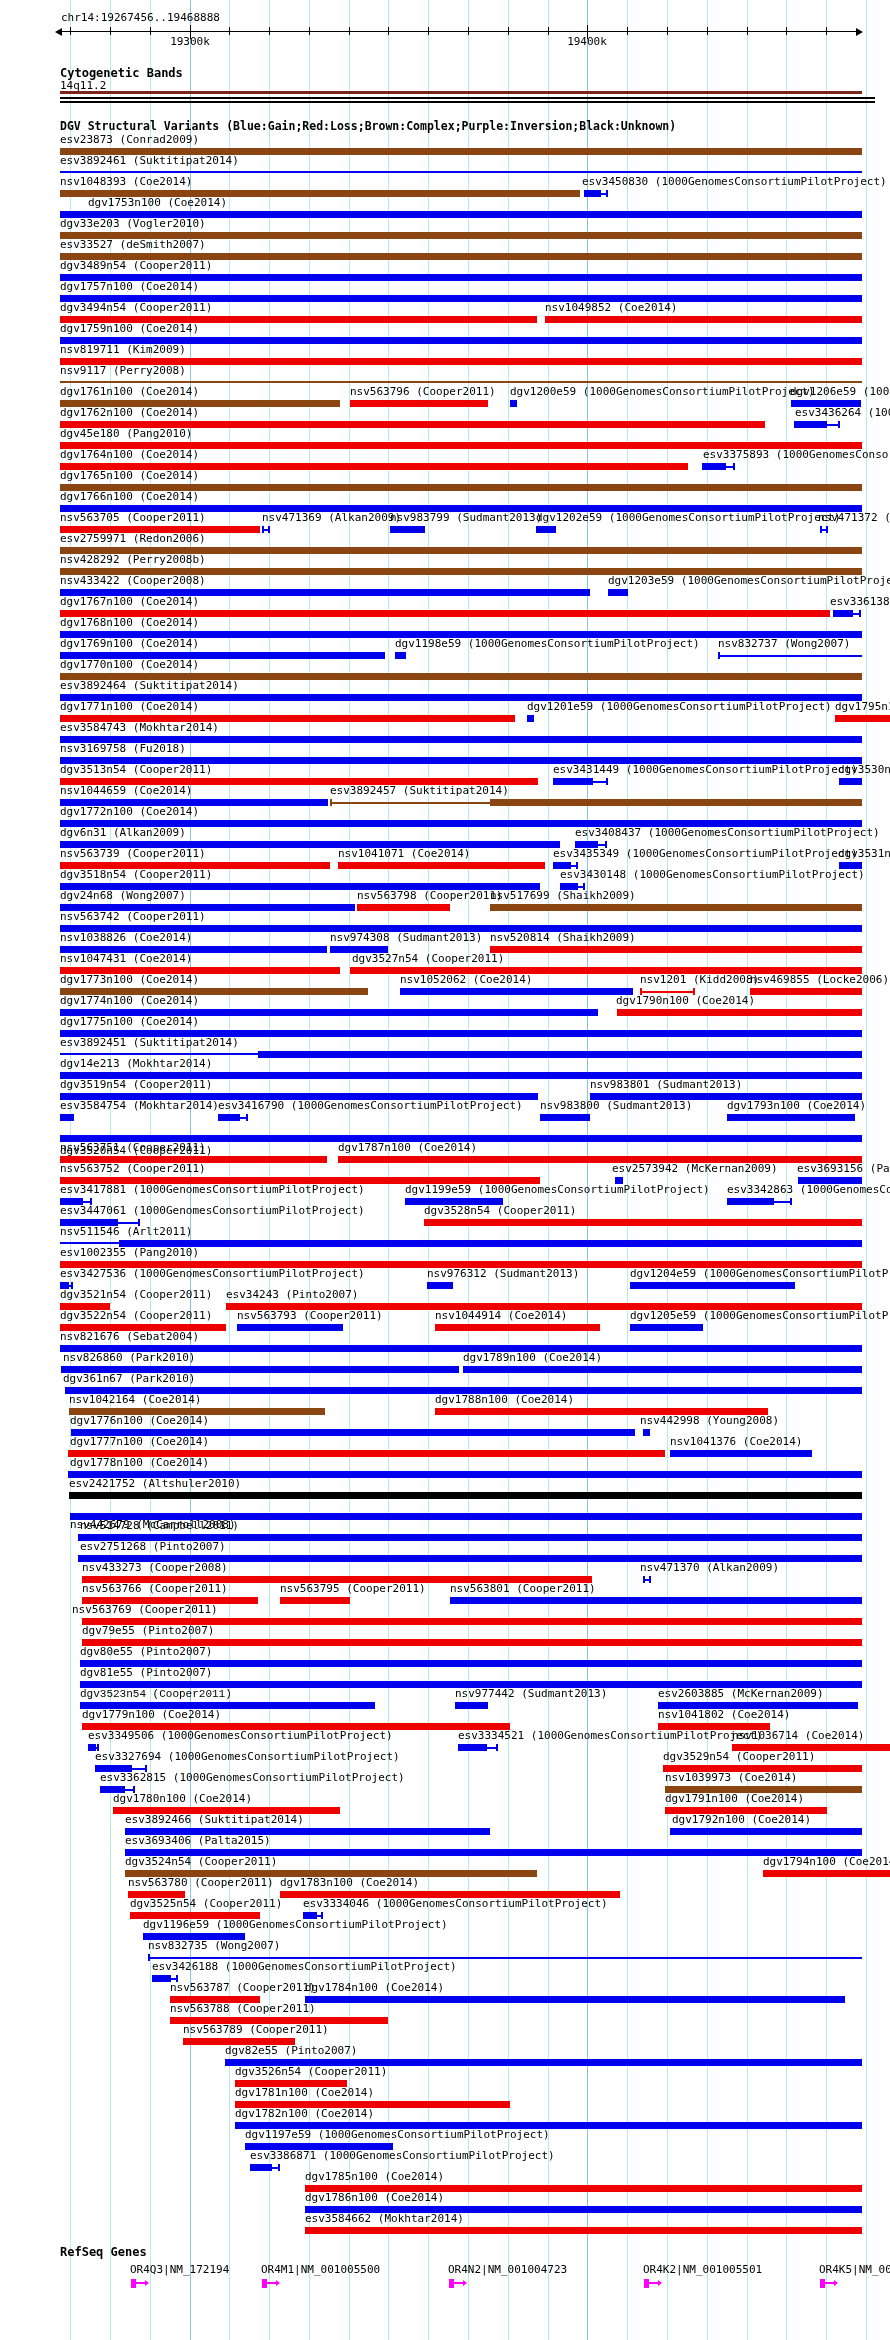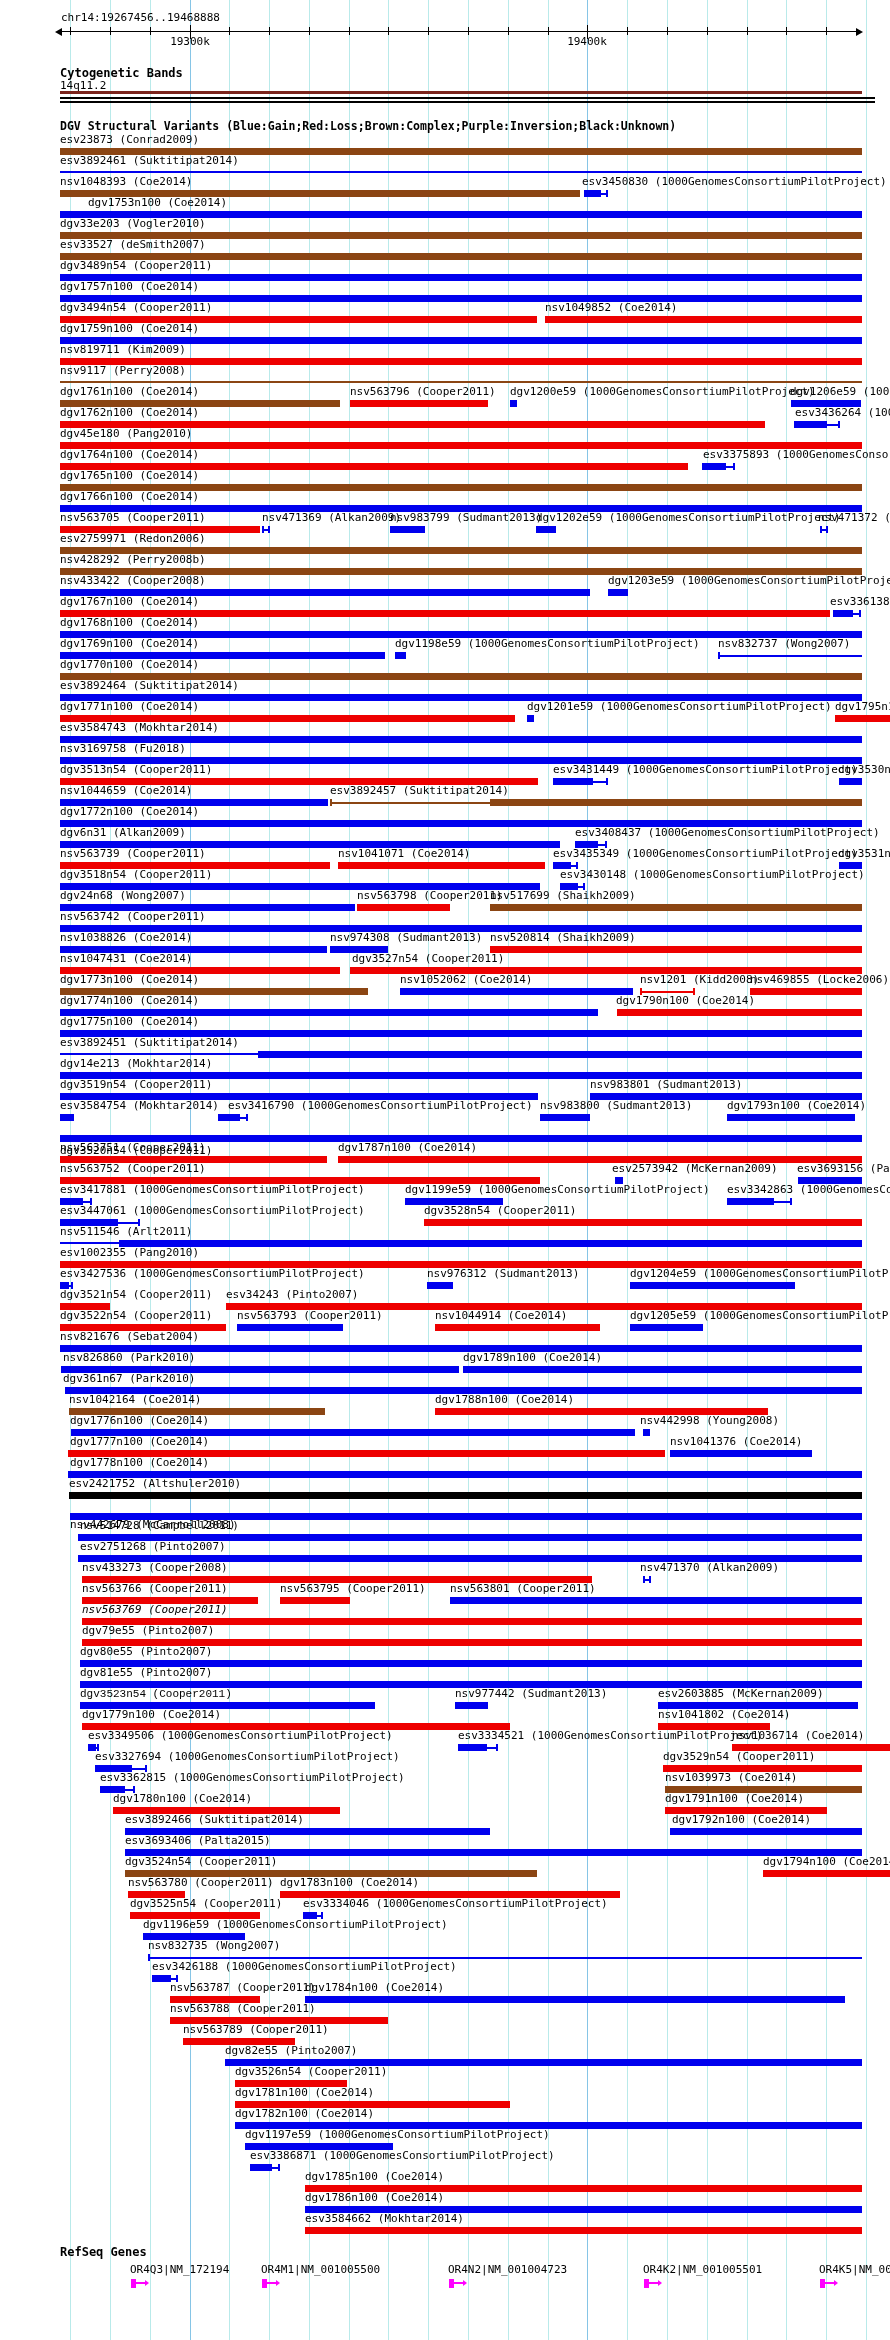--- a/index.html
+++ b/index.html
@@ -311,21 +311,21 @@
       <div class="thinbar" style="left: 60px; top: 1053px; width: 198px; background: rgb(0, 0, 238);"></div>
       <div class="bar" style="left: 258px; top: 1051px; width: 604px; background: rgb(0, 0, 238);"></div>
       <div class="lbl" style="left: 60px; top: 1059px;">dgv14e213 (Mokhtar2014)</div>
       <div class="bar" style="left: 60px; top: 1072px; width: 802px; background: rgb(0, 0, 238);"></div>
       <div class="lbl" style="left: 60px; top: 1080px;">dgv3519n54 (Cooper2011)</div>
       <div class="bar" style="left: 60px; top: 1093px; width: 478px; background: rgb(0, 0, 238);"></div>
       <div class="lbl" style="left: 590px; top: 1080px;">nsv983801 (Sudmant2013)</div>
       <div class="bar" style="left: 590px; top: 1093px; width: 272px; background: rgb(0, 0, 238);"></div>
       <div class="lbl" style="left: 60px; top: 1101px;">esv3584754 (Mokhtar2014)</div>
       <div class="bar" style="left: 60px; top: 1114px; width: 14px; background: rgb(0, 0, 238);"></div>
-      <div class="lbl" style="left: 218px; top: 1101px; margin-left: 10px;">esv3416790 (1000GenomesConsortiumPilotProject)</div>
+      <div class="lbl" style="left: 218px; top: 1101px;">esv3416790 (1000GenomesConsortiumPilotProject)</div>
       <div class="wrap" style="left: 218px; top: 1114px; width: 30px;">
         <div class="mid" style="background: rgb(0, 0, 238);"></div>
         <div class="thick" style="background: rgb(0, 0, 238); width: 22px;"></div>
         <div class="capl" style="background: rgb(0, 0, 238);"></div>
         <div class="capr" style="background: rgb(0, 0, 238);"></div>
       </div>
       <div class="lbl" style="left: 540px; top: 1101px;">nsv983800 (Sudmant2013)</div>
       <div class="bar" style="left: 540px; top: 1114px; width: 50px; background: rgb(0, 0, 238);"></div>
       <div class="lbl" style="left: 727px; top: 1101px;">dgv1793n100 (Coe2014)</div>
       <div class="bar" style="left: 727px; top: 1114px; width: 128px; background: rgb(0, 0, 238);"></div>
@@ -431,21 +431,21 @@
         <div class="capl" style="background: rgb(0, 0, 238);"></div>
         <div class="capr" style="background: rgb(0, 0, 238);"></div>
         <div class="mid" style="background: rgb(0, 0, 238);"></div>
       </div>
       <div class="lbl" style="left: 82px; top: 1584px;">nsv563766 (Cooper2011)</div>
       <div class="bar" style="left: 82px; top: 1597px; width: 176px; background: rgb(238, 0, 0);"></div>
       <div class="lbl" style="left: 280px; top: 1584px;">nsv563795 (Cooper2011)</div>
       <div class="bar" style="left: 280px; top: 1597px; width: 70px; background: rgb(238, 0, 0);"></div>
       <div class="lbl" style="left: 450px; top: 1584px;">nsv563801 (Cooper2011)</div>
       <div class="bar" style="left: 450px; top: 1597px; width: 412px; background: rgb(0, 0, 238);"></div>
-      <div class="lbl" style="left: 82px; top: 1605px; font-style: italic;">nsv563769 (Cooper2011)</div>
+      <div class="lbl" style="left: 72px; top: 1605px;">nsv563769 (Cooper2011)</div>
       <div class="bar" style="left: 82px; top: 1618px; width: 780px; background: rgb(238, 0, 0);"></div>
       <div class="lbl" style="left: 82px; top: 1626px;">dgv79e55 (Pinto2007)</div>
       <div class="bar" style="left: 82px; top: 1639px; width: 780px; background: rgb(238, 0, 0);"></div>
       <div class="lbl" style="left: 80px; top: 1647px;">dgv80e55 (Pinto2007)</div>
       <div class="bar" style="left: 80px; top: 1660px; width: 782px; background: rgb(0, 0, 238);"></div>
       <div class="lbl" style="left: 80px; top: 1668px;">dgv81e55 (Pinto2007)</div>
       <div class="bar" style="left: 80px; top: 1681px; width: 782px; background: rgb(0, 0, 238);"></div>
       <div class="lbl" style="left: 80px; top: 1689px; font-family: Liberation Mono, monospace;">dgv3523n54 (Cooper2011)</div>
       <div class="bar" style="left: 80px; top: 1702px; width: 295px; background: rgb(0, 0, 238);"></div>
       <div class="lbl" style="left: 455px; top: 1689px;">nsv977442 (Sudmant2013)</div>

